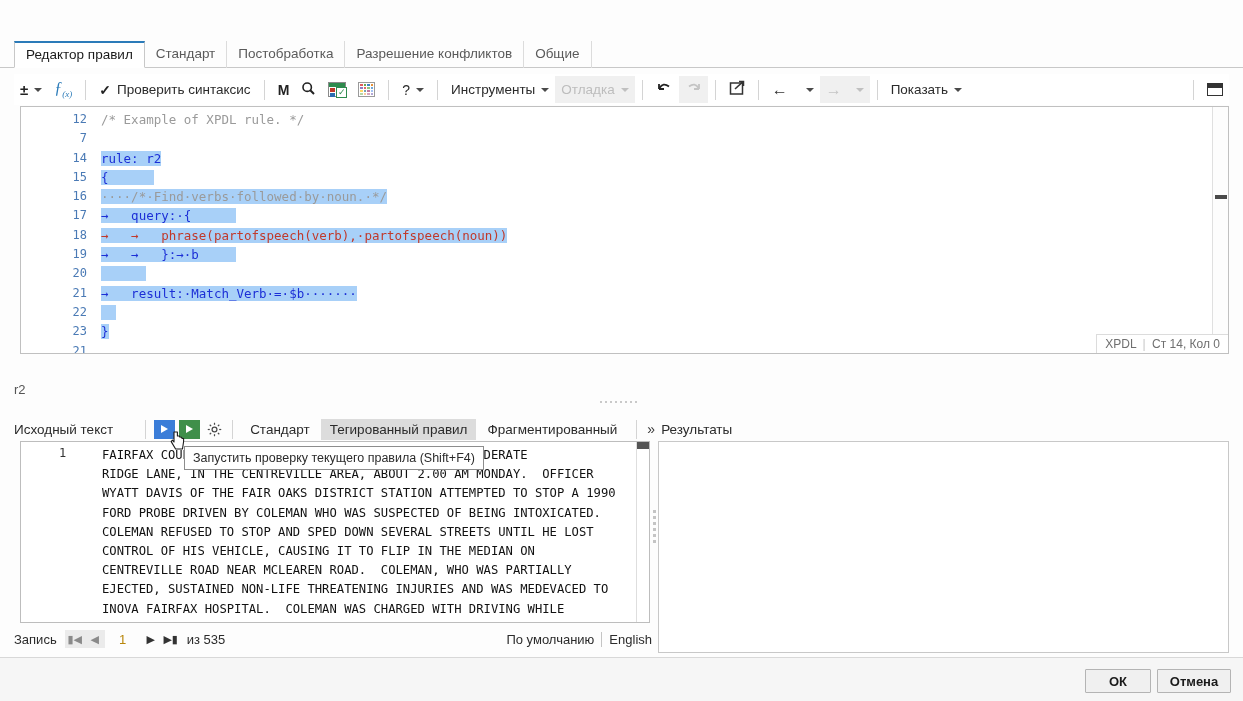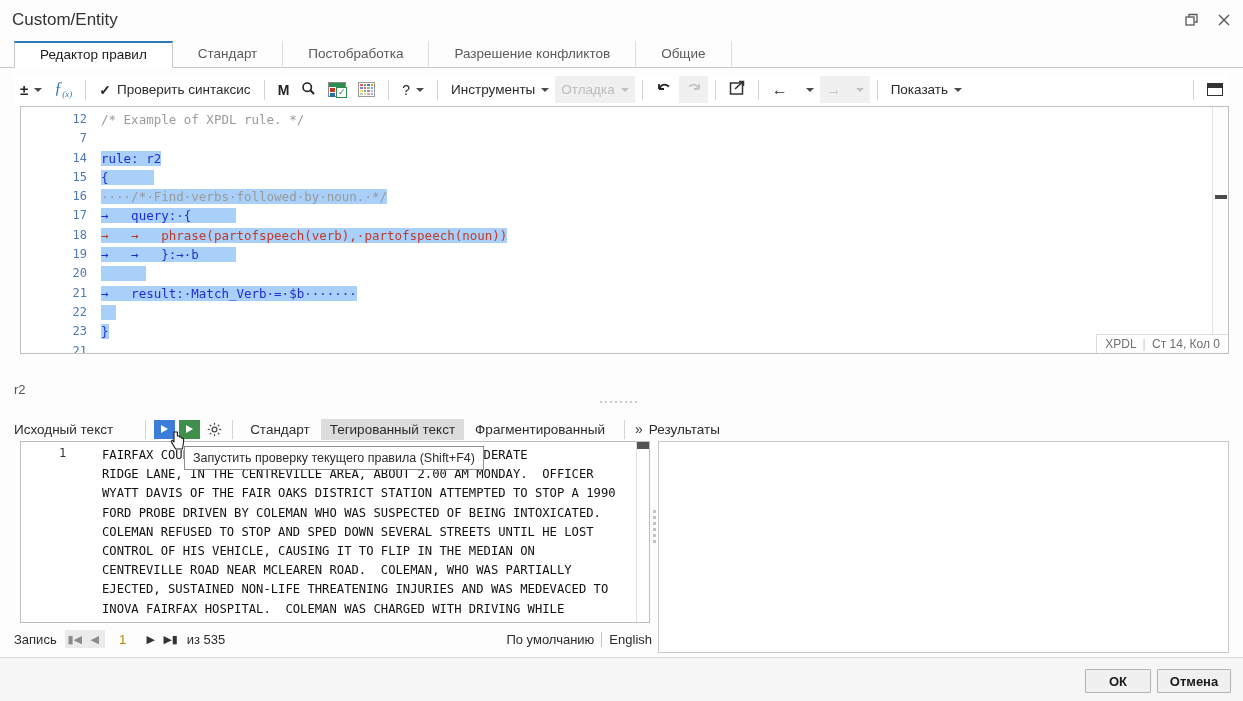--- a/index.html
+++ b/index.html
@@ -32,21 +32,21 @@
   .win-btn svg { display: block; }
 
   
   .tabbar {
     position: absolute; left: 0; top: 41px; width: 1243px; height: 27px;
     border-bottom: 1px solid #c8c8c8;
     background: #fdfdfd;
   }
   .tab {
     position: relative; float: left; height: 27px; line-height: 25px;
-    padding: 0 25px; font-size: 13.5px; color: #5a5a5a; cursor: pointer;
+    padding: 0 11px; font-size: 13.5px; color: #5a5a5a; cursor: pointer;
     border-right: 1px solid #dcdcdc;
   }
   .tab:first-child { margin-left: 14px; }
   .tab.active {
     color: #1a1a1a; background: #ffffff;
     border-top: 2px solid #2b7bb9;
     border-left: 1px solid #c8c8c8; border-right: 1px solid #c8c8c8;
     border-bottom: 1px solid #ffffff;
     line-height: 24px;
     z-index: 2;
@@ -245,37 +245,20 @@
   }
   .cursor-hand {
     position: absolute; left: 170px; top: 430px; z-index: 60; pointer-events: none;
   }
 </style>
 </head>
 <body>
 
 <div class="app">
 
-  <div class="titlebar">
-    <div class="title-text">Custom/Entity</div>
-    <div class="win-btns">
-      <div class="win-btn">
-        <svg width="14" height="14" viewBox="0 0 14 14">
-            <rect x="1" y="4" width="8" height="8" fill="none" stroke="#5a5a5a" stroke-width="1.3"></rect>
-            <polyline points="4,4 4,1.5 12,1.5 12,9 9.5,9" fill="none" stroke="#5a5a5a" stroke-width="1.3"></polyline>
-          </svg>
-      </div>
-      <div class="win-btn">
-        <svg width="14" height="14" viewBox="0 0 14 14">
-            <line x1="2" y1="2" x2="12" y2="12" stroke="#5a5a5a" stroke-width="1.4"></line>
-            <line x1="12" y1="2" x2="2" y2="12" stroke="#5a5a5a" stroke-width="1.4"></line>
-          </svg>
-      </div>
-    </div>
-  </div>
 
   <div class="tabbar">
     <div class="tab active"><span>Редактор правил</span></div>
     <div class="tab"><span>Стандарт</span></div>
     <div class="tab"><span>Постобработка</span></div>
     <div class="tab"><span>Разрешение конфликтов</span></div>
     <div class="tab"><span>Общие</span></div>
   </div>
 
   <div class="toolbar">
@@ -452,21 +435,21 @@
             <line x1="13" y1="8" x2="15.2" y2="8"></line>
             <line x1="2.9" y1="2.9" x2="4.4" y2="4.4"></line>
             <line x1="11.6" y1="11.6" x2="13.1" y2="13.1"></line>
             <line x1="13.1" y1="2.9" x2="11.6" y2="4.4"></line>
             <line x1="4.4" y1="11.6" x2="2.9" y2="13.1"></line>
           </g>
         </svg>
     </span>
     <span class="vsep"></span>
     <span class="mode-tab">Стандарт</span>
-    <span class="mode-tab active">Тегированный текст</span>
+    <span class="mode-tab active">Тегированный правил</span>
     <span class="mode-tab">Фрагментированный</span>
     <span class="vsep"></span>
     <span class="chev">»</span>
     <span class="results-label">Результаты</span>
   </div>
 
   <div class="src-panel">
     <div class="src-inner">
       <div class="src-num">1</div>
       <div class="src-text">FAIRFAX COUNTY POLICE ARRESTED COLEMAN OF 6939 CONFEDERATE

